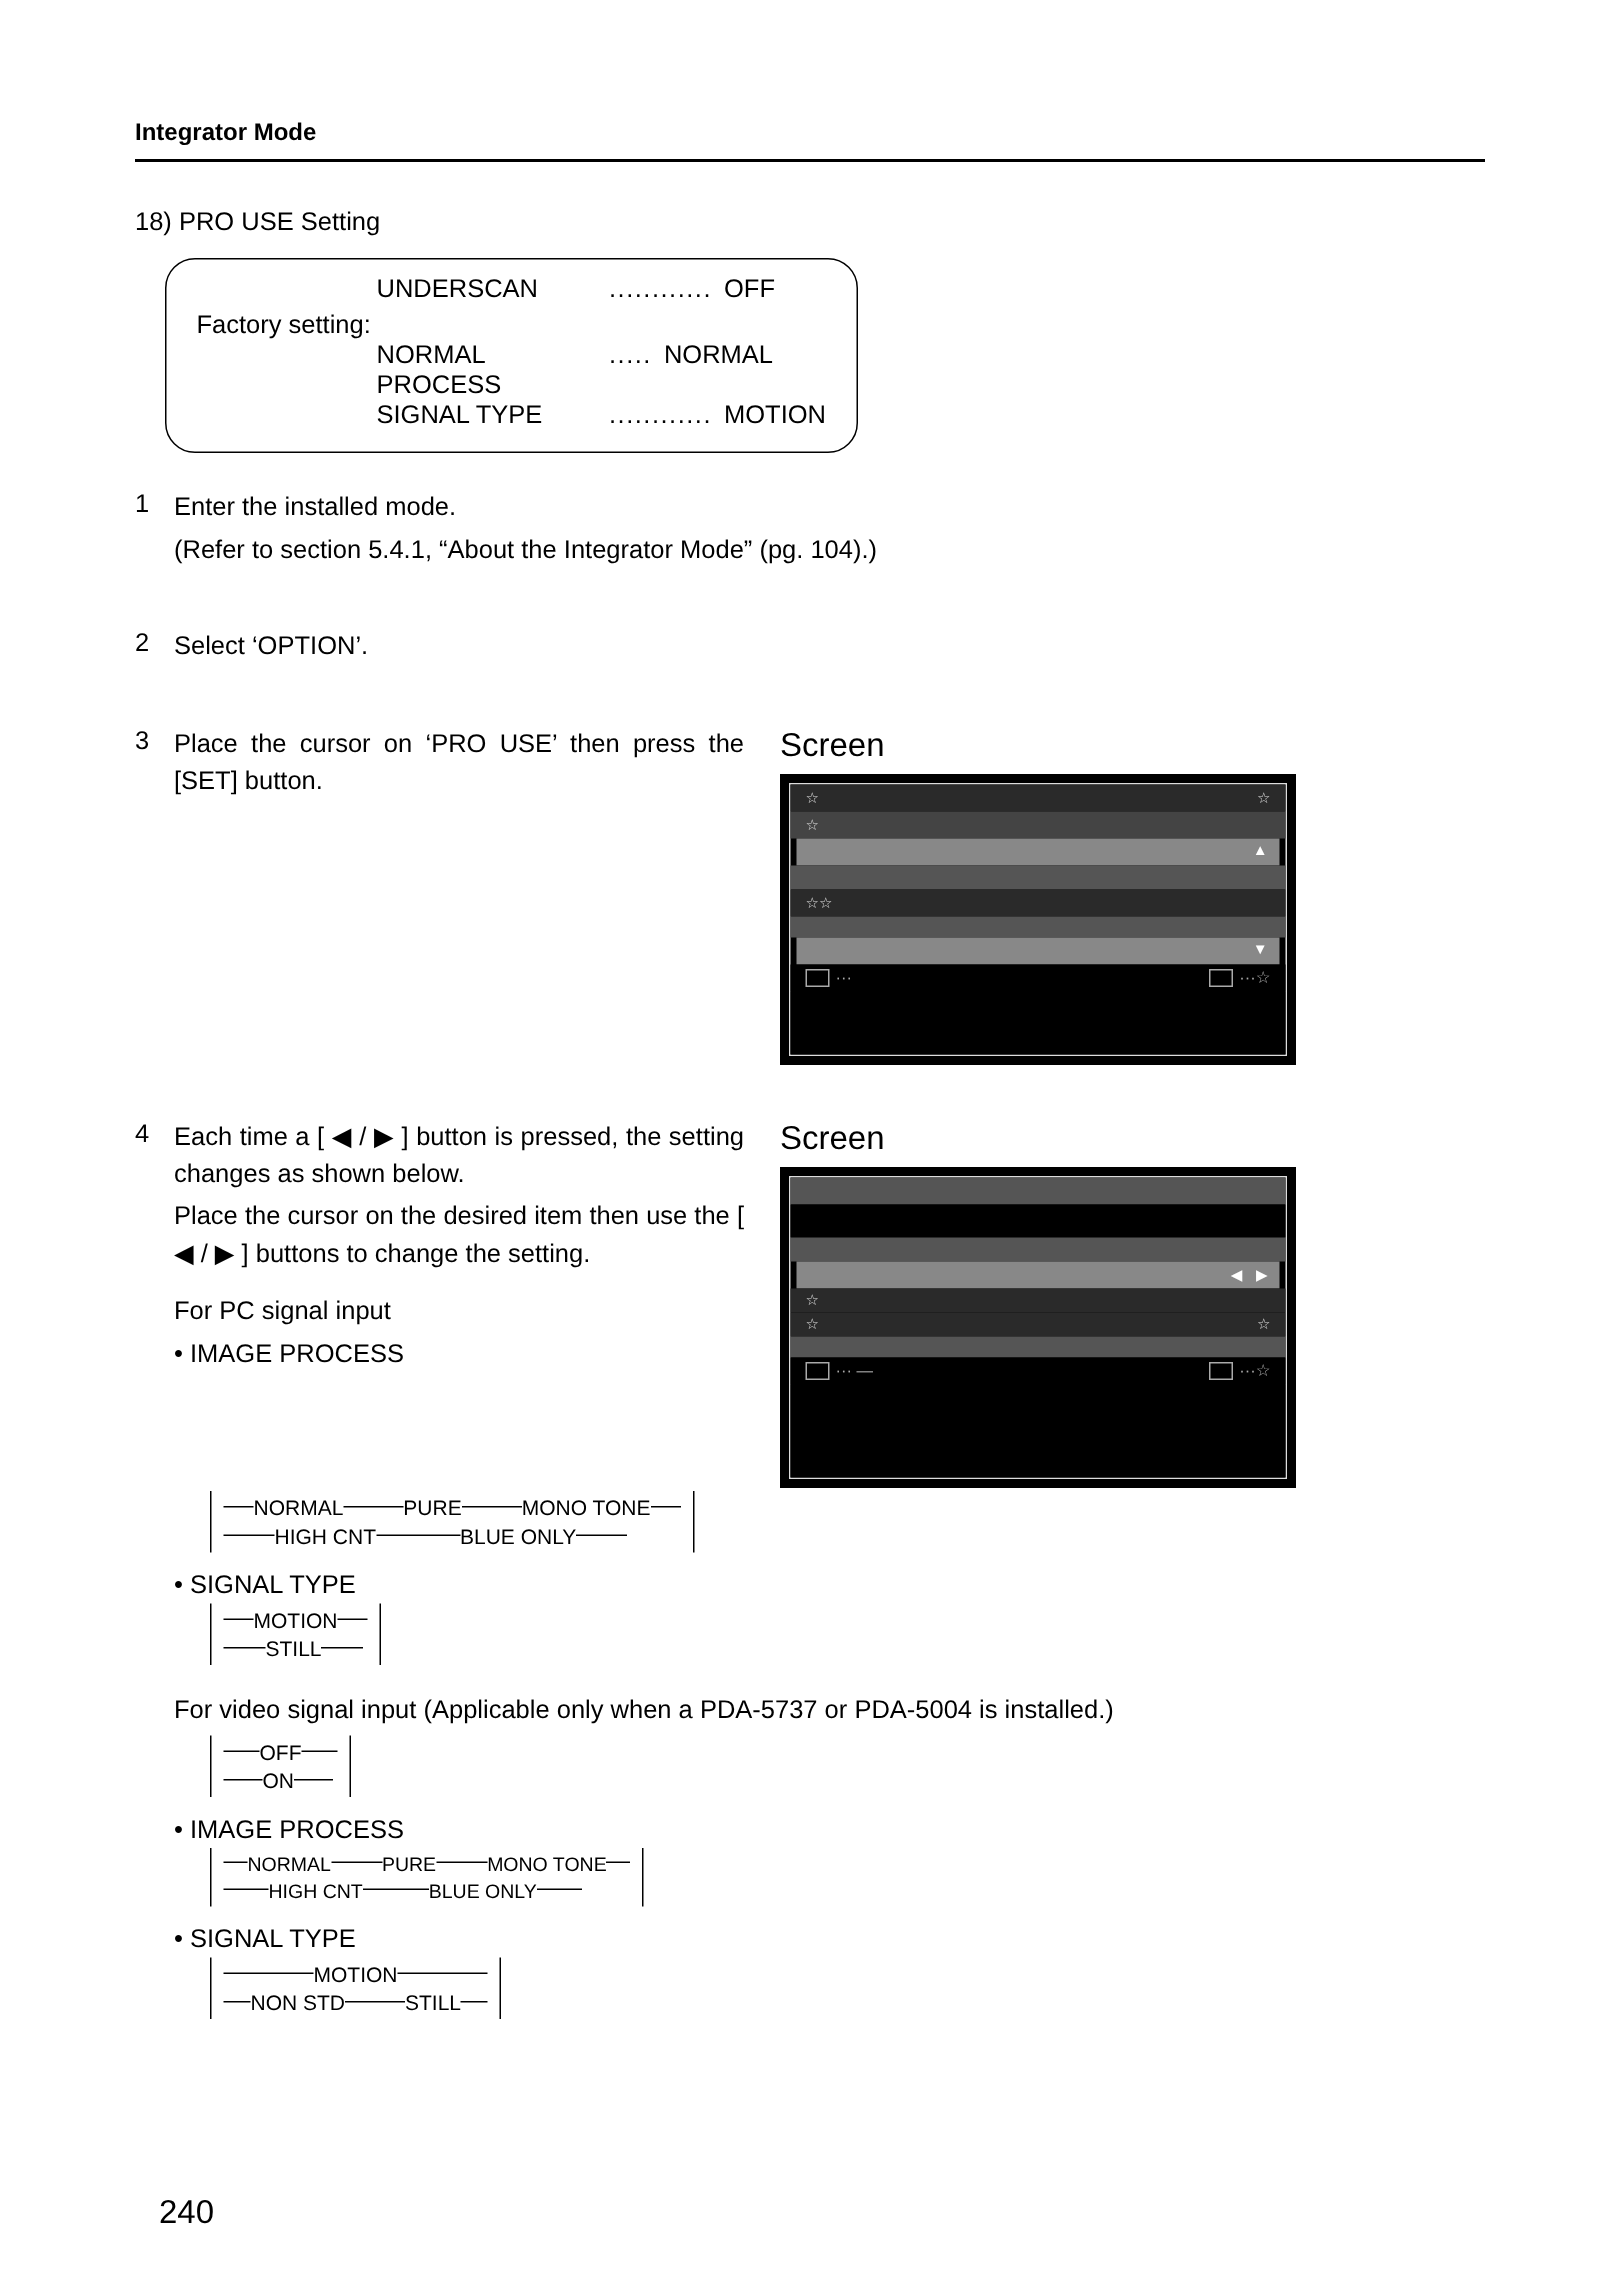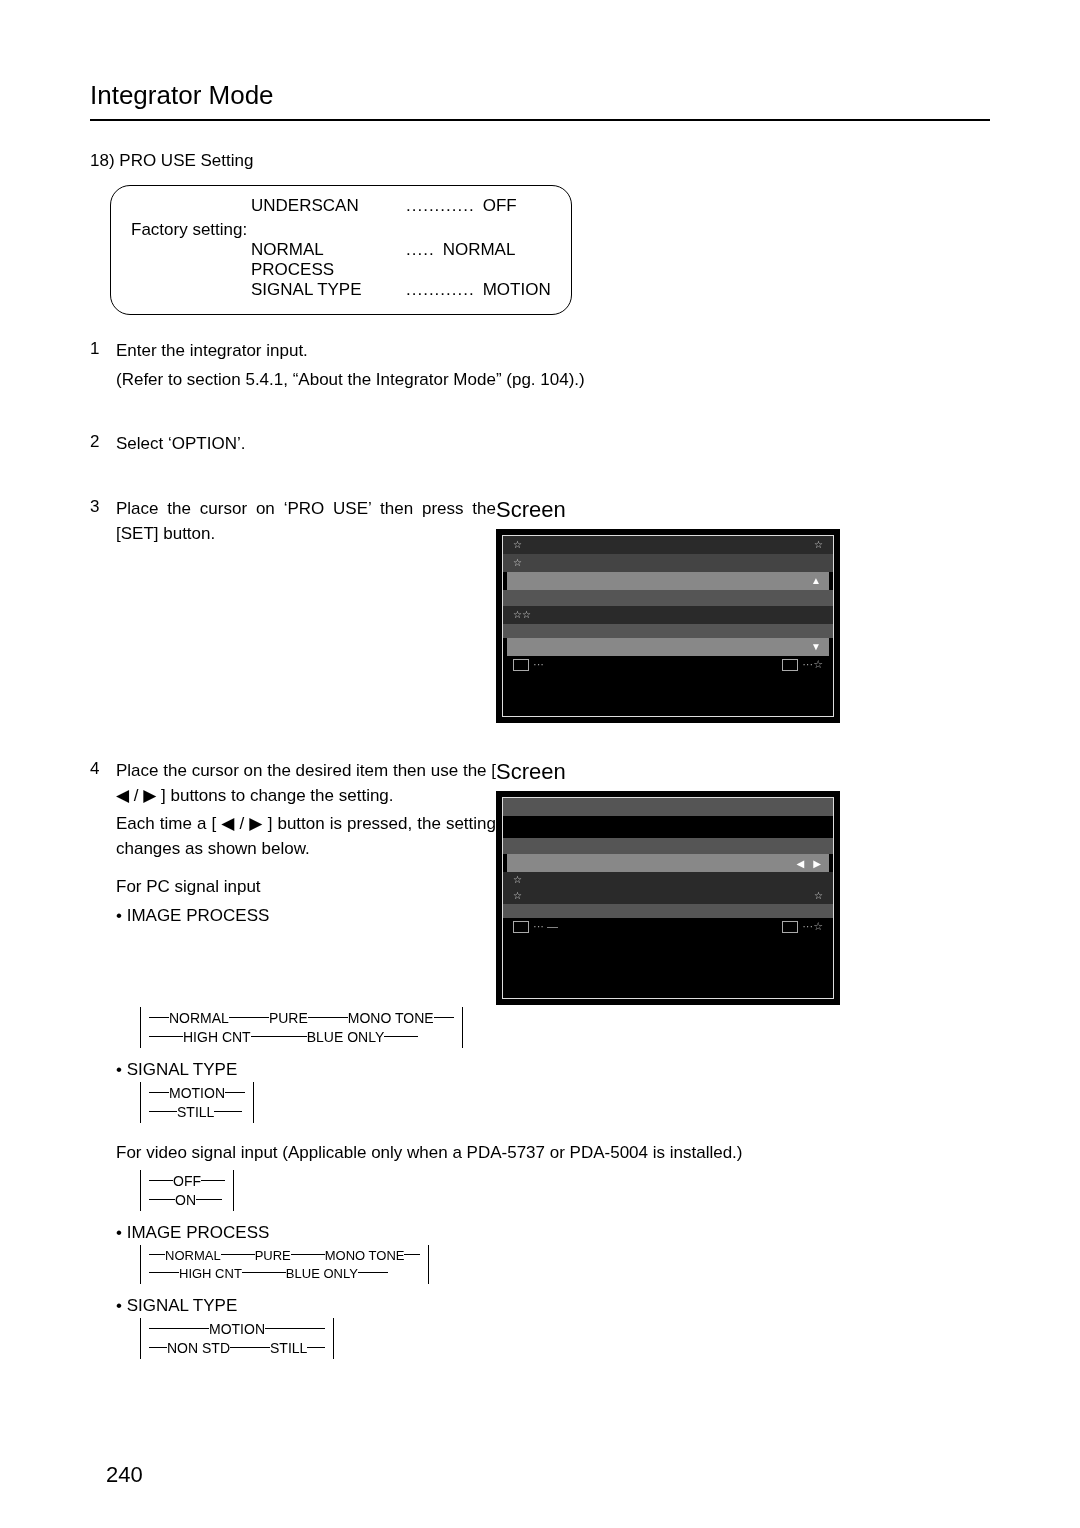--- a/index.html
+++ b/index.html
@@ -11,22 +11,22 @@
     color: #000;
     position: relative;
   }
   .page {
     padding: 80px 90px 40px 90px;
     box-sizing: border-box;
     height: 100%;
     position: relative;
   }
   .title {
-    font-size: 26px;
-    font-weight: normal;
+    font-size: 16px;
+    font-weight: bold;
   }
   .title-rule {
     border: none;
     border-top: 2px solid #000;
     margin: 8px 0 30px 0;
   }
   .subheading {
     font-size: 17px;
     margin-bottom: 14px;
   }
@@ -56,20 +56,21 @@
     margin-right: 4px;
   }
   .step-body {
     flex: 1;
     font-size: 17px;
   }
   .step-body p { margin: 0 0 4px 0; line-height: 1.45; }
   .two-col {
     display: flex;
     align-items: flex-start;
+    gap: 24px;
   }
   .left-text { width: 380px; text-align: justify; }
   .screen-block { flex: none; }
   .screen-label { font-size: 22px; margin-bottom: 6px; }
 
   
   .osd {
     width: 340px;
     background: #000;
     border: 2px solid #000;
@@ -176,21 +177,21 @@
       <span class="factory-key">SIGNAL TYPE</span>
       <span class="dots">............</span>
       <span class="factory-val">MOTION</span>
     </div>
   </div>
 
   
   <div class="step">
     <div class="step-num">1</div>
     <div class="step-body">
-      <p>Enter the integrator input.</p>
+      <p>Enter the installed mode.</p>
       <p>(Refer to section 5.4.1, “About the Integrator Mode” (pg. 104).)</p>
     </div>
   </div>
 
   
   <div class="step">
     <div class="step-num">2</div>
     <div class="step-body">
       <p>Select ‘OPTION’.</p>
     </div>
@@ -239,22 +240,22 @@
       </div>
     </div>
   </div>
 
   
   <div class="step" style="margin-bottom:0;">
     <div class="step-num">4</div>
     <div class="step-body">
       <div class="two-col">
         <div class="left-text">
+          <p>Each time a [ ◀ / ▶ ] button is pressed, the setting changes as shown below.</p>
           <p>Place the cursor on the desired item then use the [ ◀ / ▶ ] buttons to change the setting.</p>
-          <p>Each time a [ ◀ / ▶ ] button is pressed, the setting changes as shown below.</p>
           <p style="margin-top:14px;">For PC signal input</p>
           <div class="bullet-line">• IMAGE PROCESS</div>
         </div>
         <div class="screen-block">
           <div class="screen-label">Screen</div>
           <div class="osd osd2">
             <div class="osd-inner">
               <div class="osd-row" style="height:18px; background:#555;"></div>
               <div class="osd-spacer" style="flex:none; height:22px;"></div>
               <div class="osd-row" style="height:16px; background:#555;"></div>

